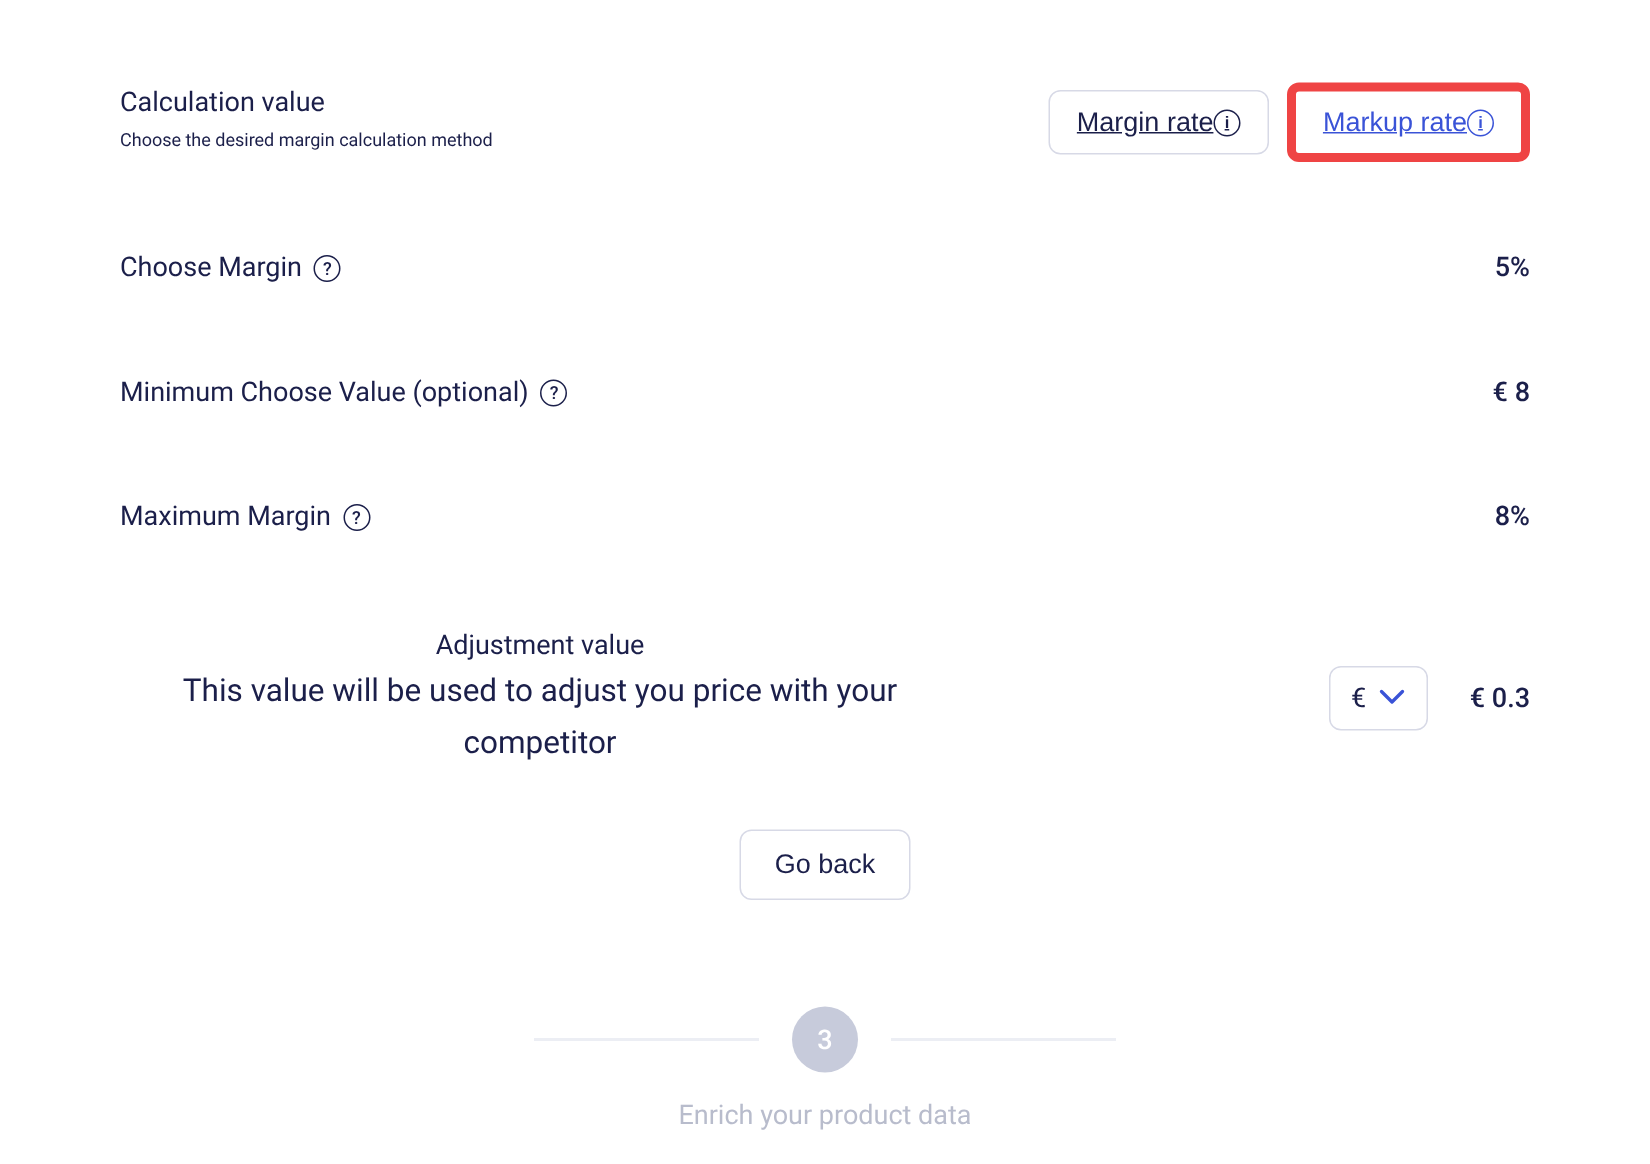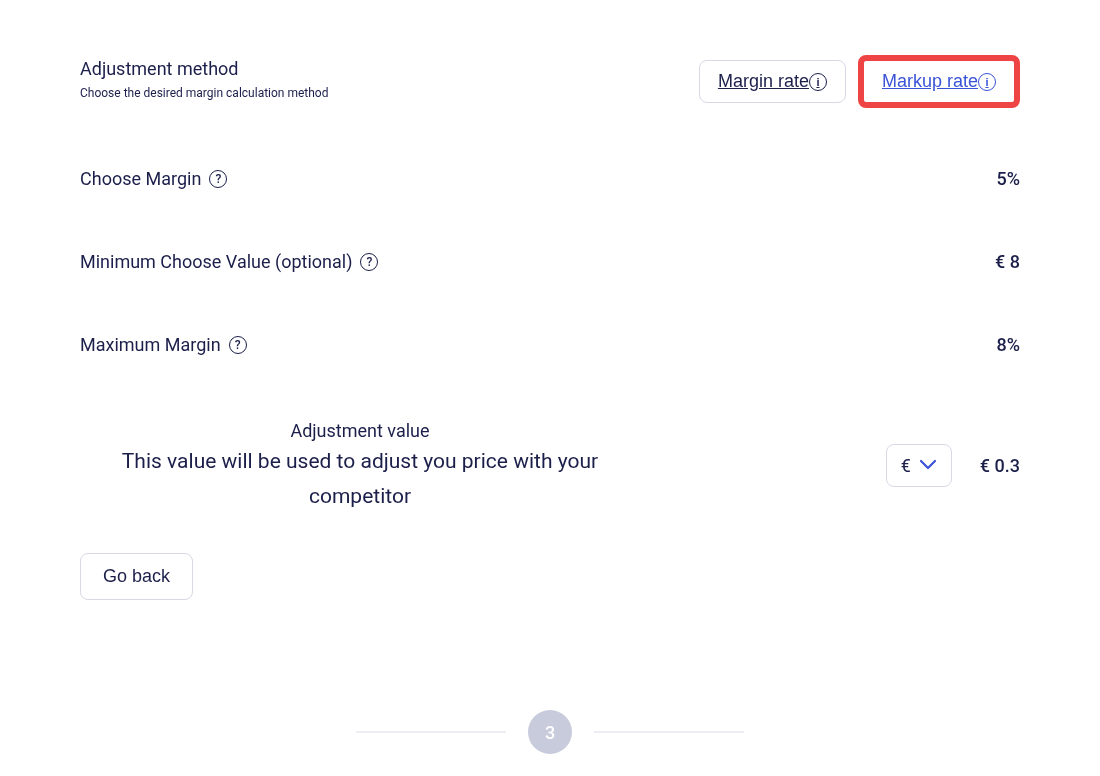--- a/index.html
+++ b/index.html
@@ -128,20 +128,21 @@
       color: #3a53d7;
     }
     .chevron-down svg { display: block; }
     .adjust-section .section-title { font-size: 18px; }
     .adjust-section .section-desc { font-size: 21px; margin-top:0; }
     .action-row {
       display: flex;
       justify-content: space-between;
       align-items: center;
       margin-top: 30px;
+      flex-direction: column;
     }
     .btn-secondary {
       padding: 12px 22px;
       background: #ffffff;
       border: 1.5px solid #d7d9e6;
       border-radius: 8px;
       font-size: 18px;
       color: #1b1f4a;
       cursor: pointer;
     }
@@ -189,21 +190,21 @@
       margin-top:18px;
       font-size:18px;
       color:#b8bccc;
     }
   </style>
 </head>
 <body>
 
 <div class="section-row">
   <div class="section-left">
-    <div class="section-title">Adjustment method</div>
+    <div class="section-title">Calculation value</div>
     <div class="section-desc">Choose the desired margin calculation method</div>
   </div>
   <div class="toggle-group">
     <button class="toggle-btn">
       <span>Margin rate</span>
       <span class="info-icon info-icon-dark">i</span>
     </button>
     <button class="toggle-btn active">
       <span>Markup rate</span>
       <span class="info-icon">i</span>
@@ -256,13 +257,14 @@
 <div class="action-row">
   <button class="btn-secondary">Go back</button>
 </div>
 
 <div class="stepper">
   <div class="stepper-line-wrap">
     <div class="stepper-line"></div>
     <div class="stepper-circle">3</div>
     <div class="stepper-line"></div>
   </div>
+  <div class="stepper-caption">Enrich your product data</div>
 </div>
 
 </body></html>

